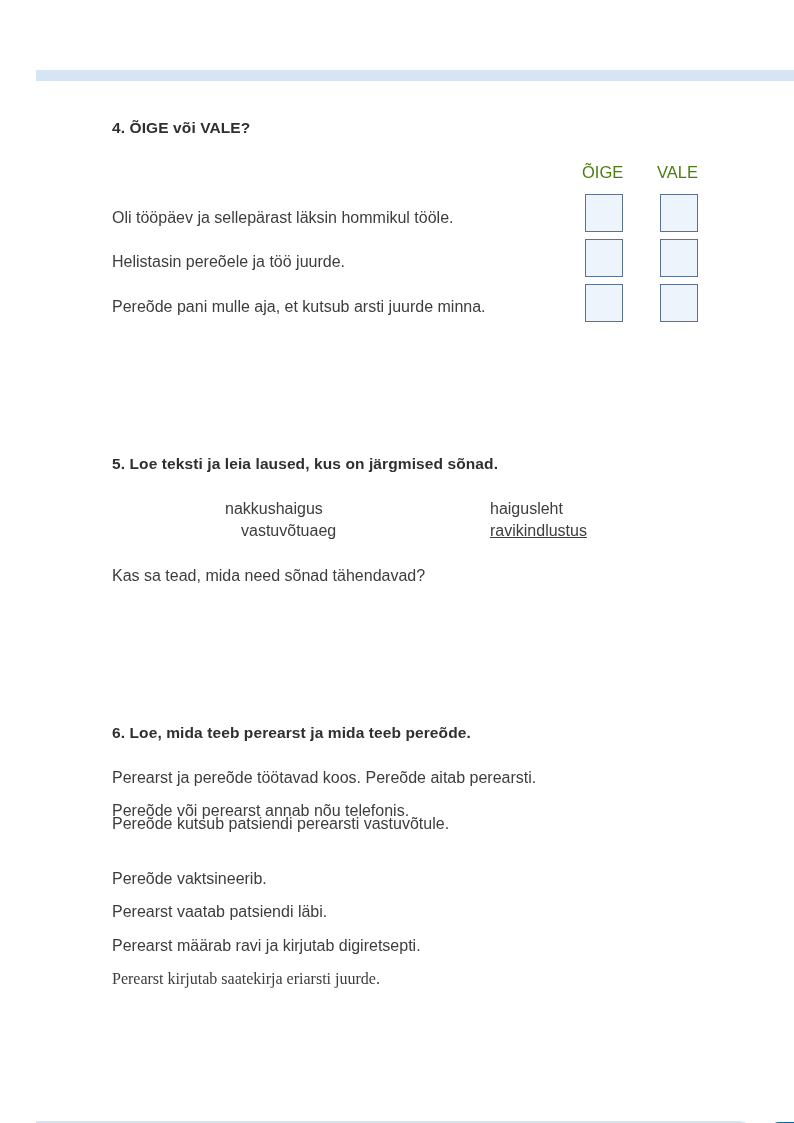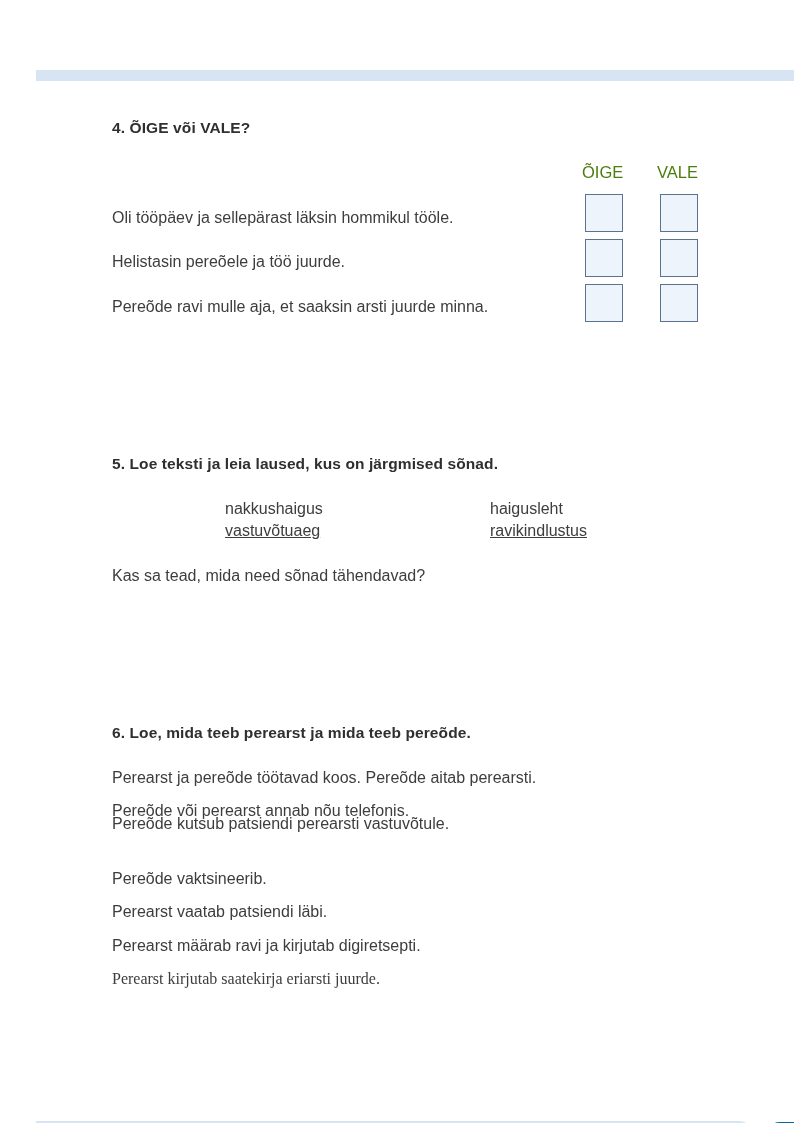--- a/index.html
+++ b/index.html
@@ -26,33 +26,33 @@
 
 <div class="top-band"></div>
 
 <div class="heading" style="top:83px;">4. ÕIGE või VALE?</div>
 
 <div class="col-label" style="left:546px;">ÕIGE</div>
 <div class="col-label" style="left:621px;">VALE</div>
 
 <div class="line" style="top:173px;">Oli tööpäev ja sellepärast läksin hommikul tööle.</div>
 <div class="line" style="top:217px;">Helistasin pereõele ja töö juurde.</div>
-<div class="line" style="top:262px;">Pereõde ravi mulle aja, et saaksin arsti juurde minna.</div>
+<div class="line" style="top:262px;">Pereõde pani mulle aja, et kutsub arsti juurde minna.</div>
 
 <div class="checkbox" style="left:549px; top:158px;"></div>
 <div class="checkbox" style="left:624px; top:158px;"></div>
 <div class="checkbox" style="left:549px; top:203px;"></div>
 <div class="checkbox" style="left:624px; top:203px;"></div>
 <div class="checkbox" style="left:549px; top:248px;"></div>
 <div class="checkbox" style="left:624px; top:248px;"></div>
 
 <div class="heading" style="top:419px;text-align:center;">5. Loe teksti ja leia laused, kus on järgmised sõnad.</div>
 
 <div class="word" style="left:189px; top:464px;">nakkushaigus</div>
-<div class="word" style="left:189px; top:486px;text-decoration:underline;">vastuvõtuaeg</div>
+<div class="word" style="left:205px; top:486px;">vastuvõtuaeg</div>
 <div class="word" style="left:454px; top:464px;">haigusleht</div>
 <div class="word" style="left:454px; top:486px;text-decoration:underline;">ravikindlustus</div>
 
 <div class="line" style="top:531px;">Kas sa tead, mida need sõnad tähendavad?</div>
 
 <div class="heading" style="top:688px;">6. Loe, mida teeb perearst ja mida teeb pereõde.</div>
 
 <div class="line" style="top:733px;">Perearst ja pereõde töötavad koos. Pereõde aitab perearsti.</div>
 <div class="line" style="top:766px;">Pereõde või perearst annab nõu telefonis.</div>
 <div class="line" style="top:779px;">Pereõde kutsub patsiendi perearsti vastuvõtule.</div>

